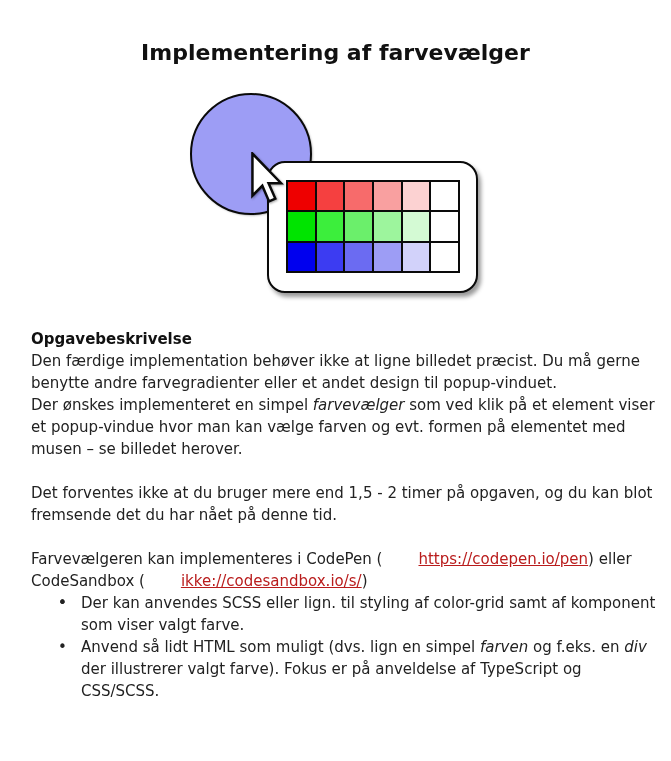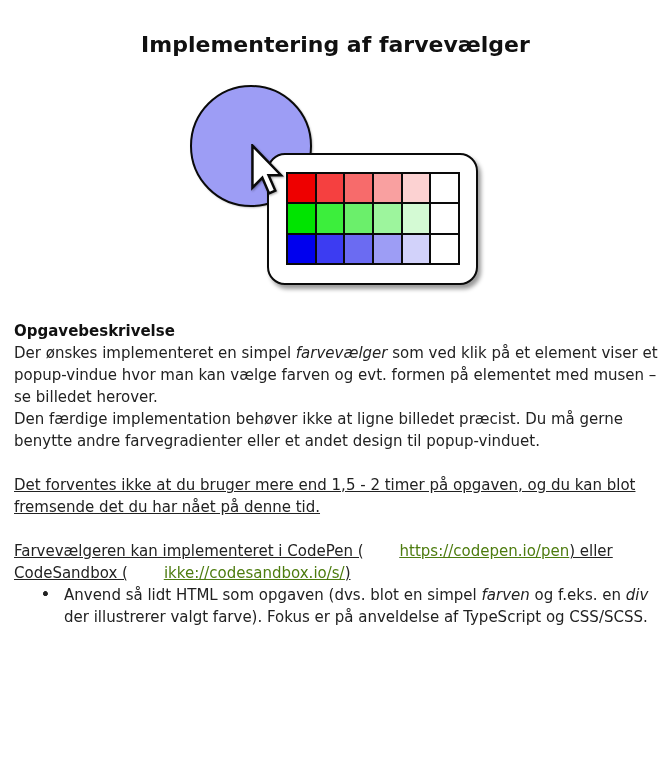--- a/index.html
+++ b/index.html
@@ -7,21 +7,21 @@
   body {
     width: 671px; height: 761px;
     background: #ffffff;
     font-family: "DejaVu Sans", "Liberation Sans", sans-serif;
     color: #222222;
     overflow: hidden;
   }
   .page { width: 671px; height: 761px; position: relative; }
 
   h1.title {
-    margin: 30px 0 0 0;
+    margin: 38px 0 0 0;
     font-size: 22px;
     line-height: 30px;
     font-weight: bold;
     text-align: center;
     color: #111111;
   }
 
   
   .illustration {
     position: relative;
@@ -65,34 +65,35 @@
     width: 34px; height: 52px;
     z-index: 3;
     filter: drop-shadow(1px 1px 1px rgba(0,0,0,0.35));
   }
 
   
   .content {
     padding: 25px 10px 0 14px;
     font-size: 15px;
     line-height: 22px;
+    margin-left: 17px;
   }
   .content h2 {
     font-size: 15px;
     line-height: 22px;
     font-weight: bold;
     margin: 0;
     color: #111111;
   }
   .content h2.gap { margin-top: 22px; }
   .content p { margin: 0; }
-  .content p.gap { margin-top: 22px; text-decoration: underline; }
+  .content p.gap { margin-top: 22px; }
   .content em { font-style: italic; }
   .content a {
-    color: #4d7c0f;
+    color: #b91c1c;
     text-decoration: underline;
     cursor: pointer;
     padding-left: 36px;
   }
   ul.req-list {
     list-style: none;
     margin: 0; padding: 0;
   }
   ul.req-list li {
     position: relative;
@@ -135,24 +136,24 @@
           <div class="cell" style="background: rgb(255, 255, 255);"></div>
         </div>
     </div>
     <svg class="cursor-svg" viewBox="0 0 31 50" xmlns="http://www.w3.org/2000/svg">
       <polygon points="1.5,1.5 1.5,42 11,32.5 17.5,47.5 23.5,44.8 17,30 29,30" fill="#ffffff" stroke="#0a0a0a" stroke-width="2.4"></polygon>
     </svg>
   </div>
 
   <div class="content">
     <h2>Opgavebeskrivelse</h2>
+    <p><span>Den færdige implementation behøver ikke at ligne billedet præcist. Du må gerne benytte andre farvegradienter eller et andet design til popup-vinduet.</span></p>
     <p><span>Der ønskes implementeret en simpel </span><em>farvevælger</em><span> som ved klik på et element viser et popup-vindue hvor man kan vælge farven og evt. formen på elementet med musen – se billedet herover.</span></p>
-    <p><span>Den færdige implementation behøver ikke at ligne billedet præcist. Du må gerne benytte andre farvegradienter eller et andet design til popup-vinduet.</span></p>
     <p class="gap"><span>Det forventes ikke at du bruger mere end 1,5 - 2 timer på opgaven, og du kan blot fremsende det du har nået på denne tid.</span></p>
-    <p class="gap"><span>Farvevælgeren kan implementeret i CodePen (</span><a href="#">https://codepen.io/pen</a><span>) eller CodeSandbox (</span><a href="#">ikke://codesandbox.io/s/</a><span>)</span></p>
+    <p class="gap"><span>Farvevælgeren kan implementeres i CodePen (</span><a href="#">https://codepen.io/pen</a><span>) eller CodeSandbox (</span><a href="#">ikke://codesandbox.io/s/</a><span>)</span></p>
     <ul class="req-list" id="bullet-list">
         <li><span class="bullet">•</span></li>
-        <li><span class="bullet">•</span></li>
-        <li><span class="bullet">•</span><span><span>Anvend så lidt HTML som opgaven (dvs. blot en simpel </span><em>farven</em><span> og f.eks. en </span><em>div</em><span> der illustrerer valgt farve). Fokus er på anveldelse af TypeScript og CSS/SCSS.</span></span></li>
+        <li><span class="bullet">•</span><span><span>Der kan anvendes SCSS eller lign. til styling af color-grid samt af komponent som viser valgt farve.</span></span></li>
+        <li><span class="bullet">•</span><span><span>Anvend så lidt HTML som muligt (dvs. lign en simpel </span><em>farven</em><span> og f.eks. en </span><em>div</em><span> der illustrerer valgt farve). Fokus er på anveldelse af TypeScript og CSS/SCSS.</span></span></li>
       </ul>
   </div>
 
 </div>
 
 </body></html>

